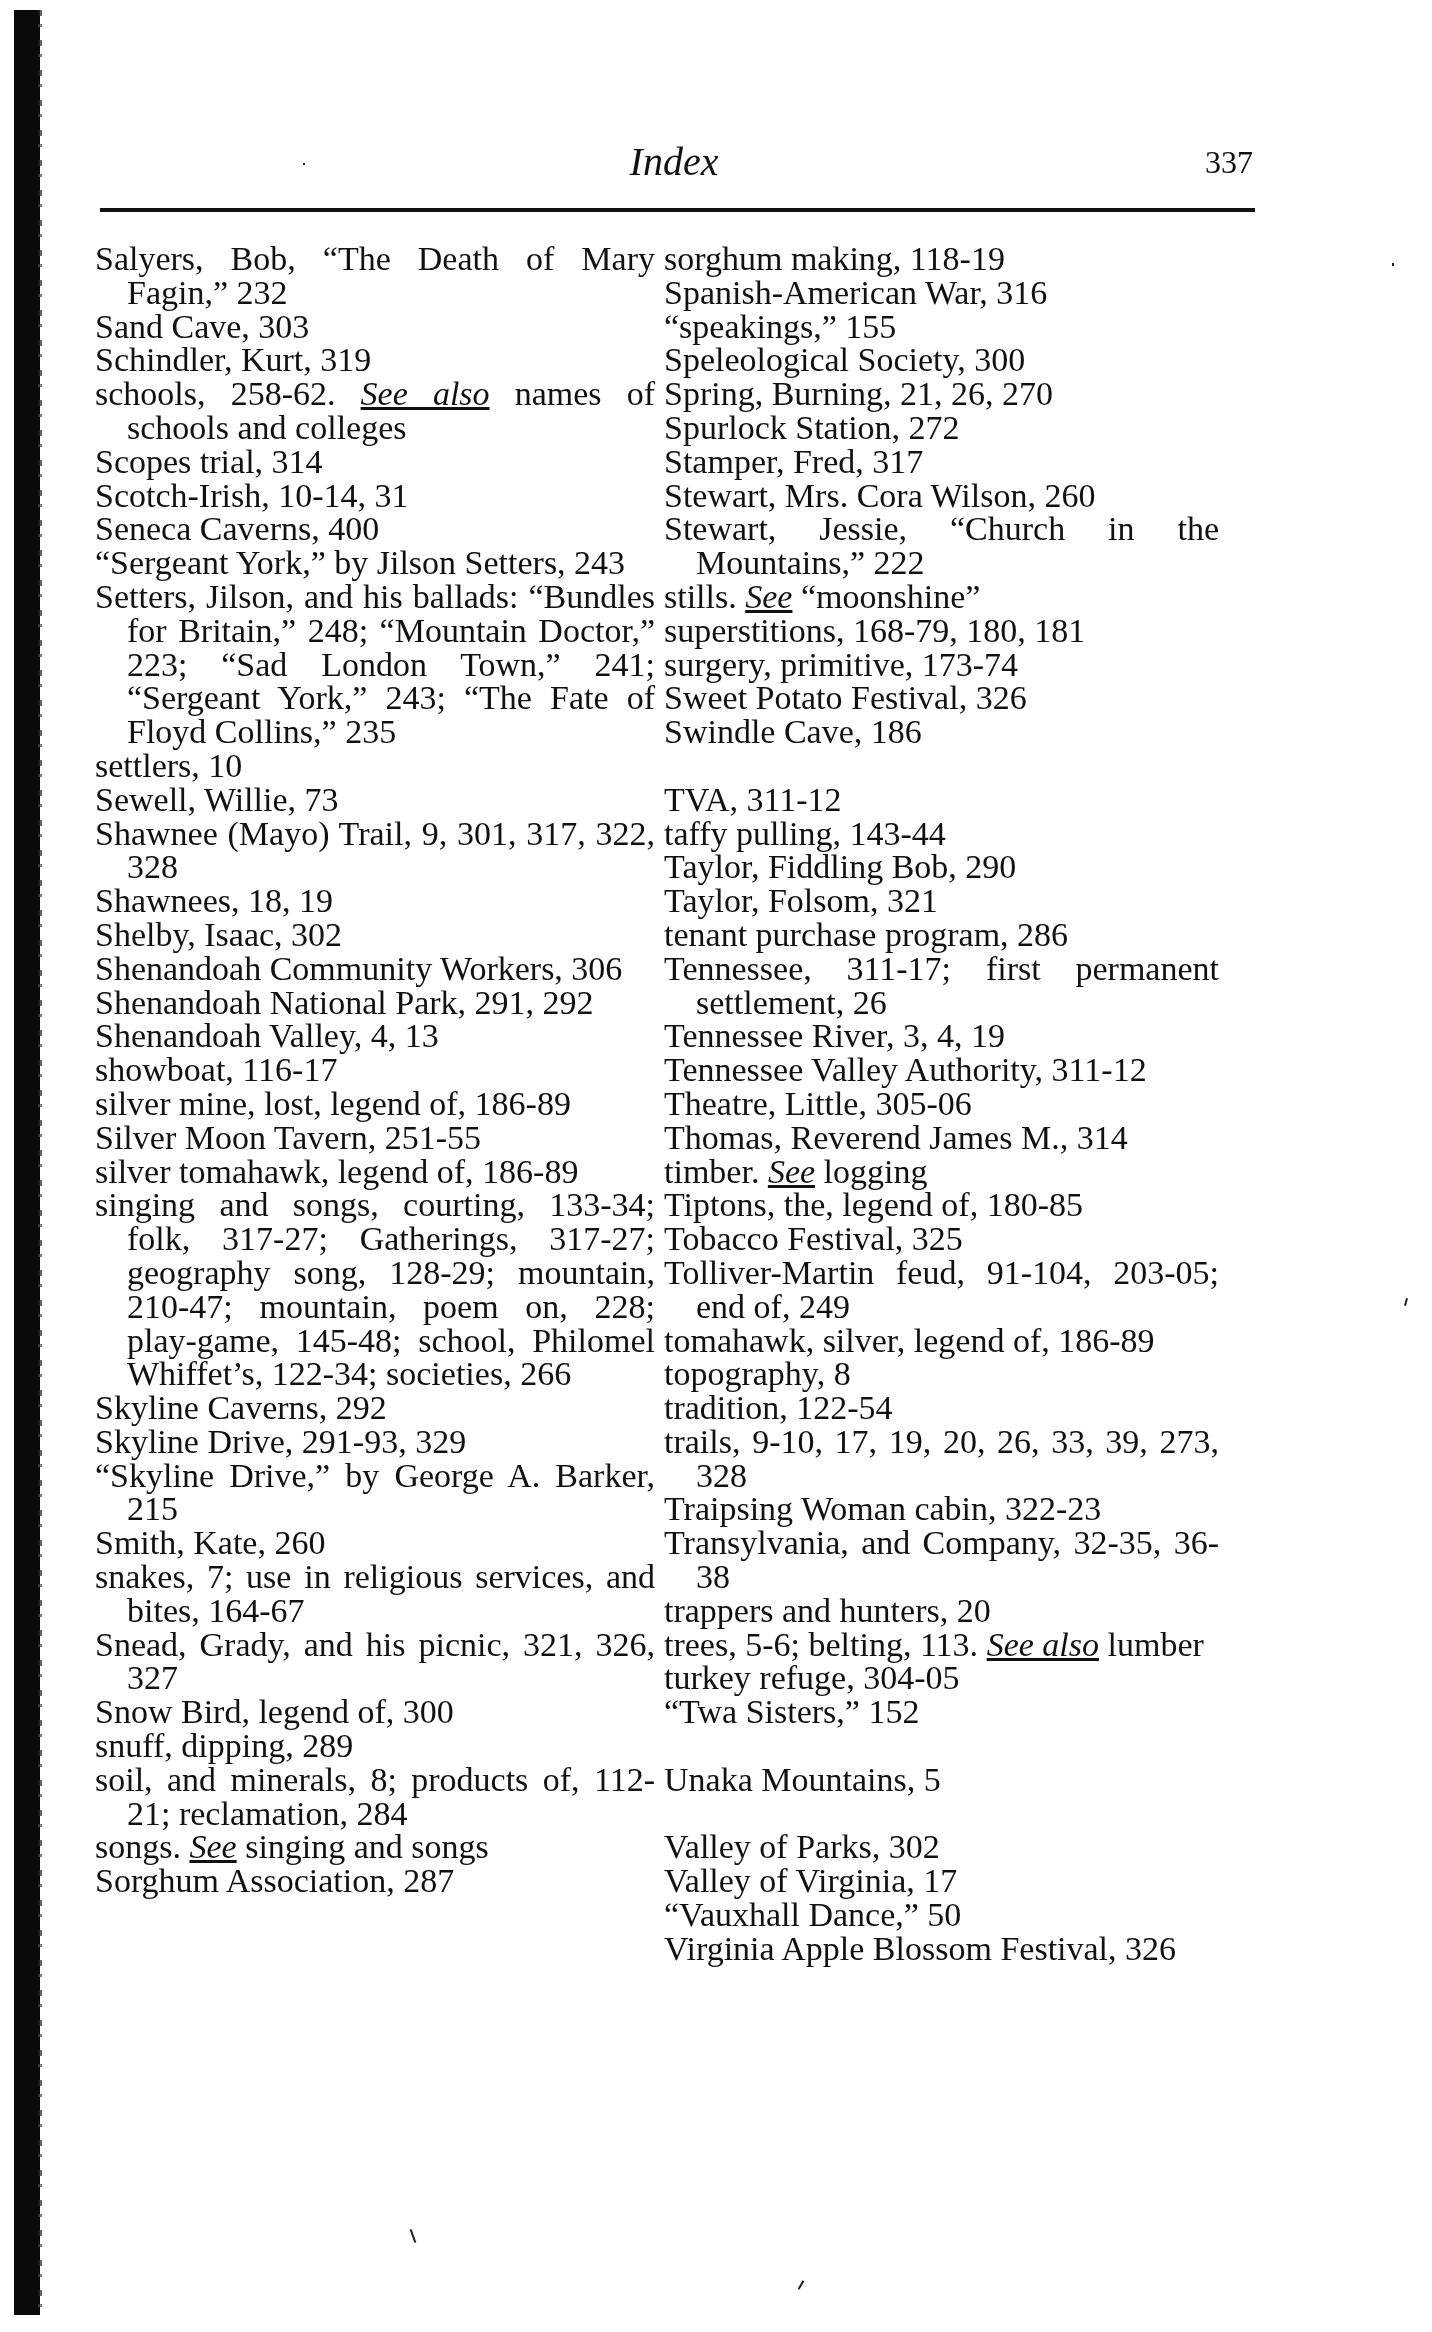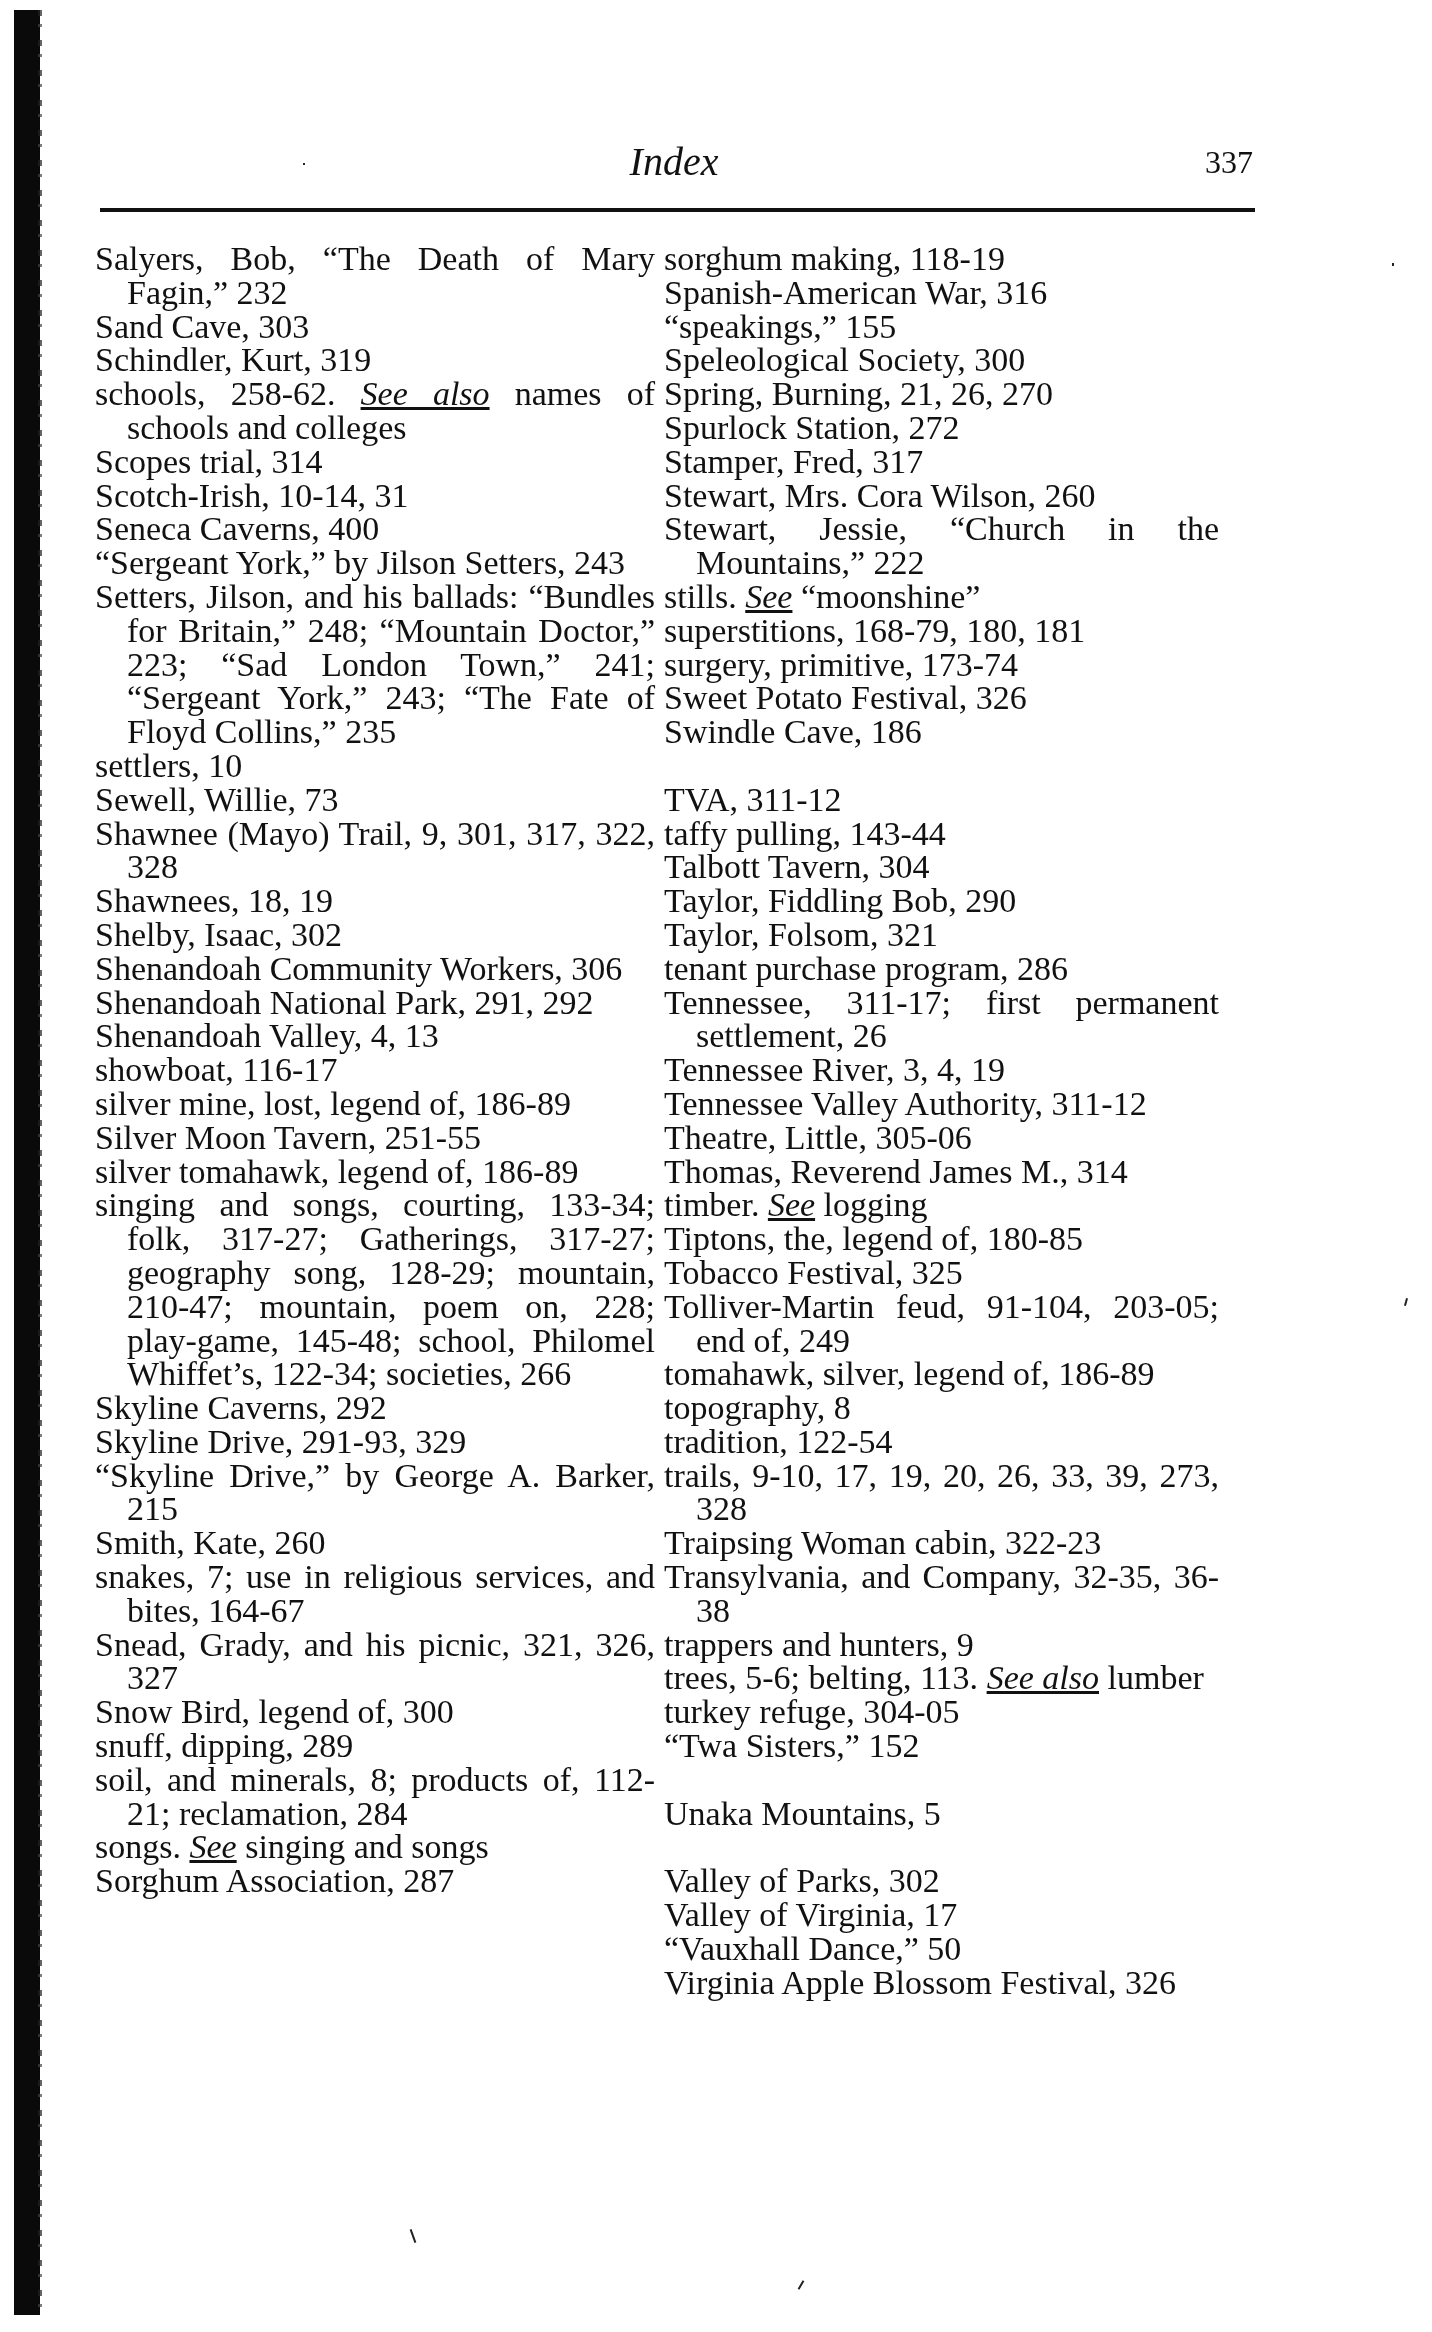--- a/index.html
+++ b/index.html
@@ -104,40 +104,39 @@
     <p class="entry">Stewart, Mrs. Cora Wilson, 260</p>
     <p class="entry">Stewart, Jessie, “Church in the Mountains,” 222</p>
     <p class="entry"><span>stills. </span><i>See</i><span> “moonshine”</span></p>
     <p class="entry">superstitions, 168-79, 180, 181</p>
     <p class="entry">surgery, primitive, 173-74</p>
     <p class="entry">Sweet Potato Festival, 326</p>
     <p class="entry">Swindle Cave, 186</p>
     <div class="gap"></div>
     <p class="entry">TVA, 311-12</p>
     <p class="entry">taffy pulling, 143-44</p>
-    <p class="entry">Talbott Tavern, 304</p>
     <p class="entry">Taylor, Fiddling Bob, 290</p>
     <p class="entry">Taylor, Folsom, 321</p>
     <p class="entry">tenant purchase program, 286</p>
     <p class="entry">Tennessee, 311-17; first permanent settlement, 26</p>
     <p class="entry">Tennessee River, 3, 4, 19</p>
     <p class="entry">Tennessee Valley Authority, 311-12</p>
     <p class="entry">Theatre, Little, 305-06</p>
     <p class="entry">Thomas, Reverend James M., 314</p>
     <p class="entry"><span>timber. </span><i>See</i><span> logging</span></p>
     <p class="entry">Tiptons, the, legend of, 180-85</p>
     <p class="entry">Tobacco Festival, 325</p>
     <p class="entry">Tolliver-Martin feud, 91-104, 203-05; end of, 249</p>
     <p class="entry">tomahawk, silver, legend of, 186-89</p>
     <p class="entry">topography, 8</p>
     <p class="entry">tradition, 122-54</p>
     <p class="entry">trails, 9-10, 17, 19, 20, 26, 33, 39, 273, 328</p>
     <p class="entry">Traipsing Woman cabin, 322-23</p>
     <p class="entry">Transylvania, and Company, 32-35, 36-38</p>
-    <p class="entry">trappers and hunters, 9</p>
+    <p class="entry">trappers and hunters, 20</p>
     <p class="entry"><span>trees, 5-6; belting, 113. </span><i>See also</i><span> lumber</span></p>
     <p class="entry">turkey refuge, 304-05</p>
     <p class="entry">“Twa Sisters,” 152</p>
     <div class="gap"></div>
     <p class="entry">Unaka Mountains, 5</p>
     <div class="gap"></div>
     <p class="entry">Valley of Parks, 302</p>
     <p class="entry">Valley of Virginia, 17</p>
     <p class="entry">“Vauxhall Dance,” 50</p>
     <p class="entry">Virginia Apple Blossom Festival, 326</p>

